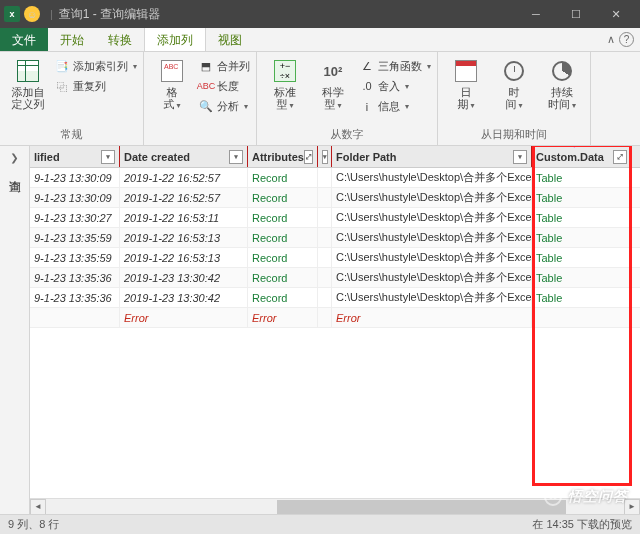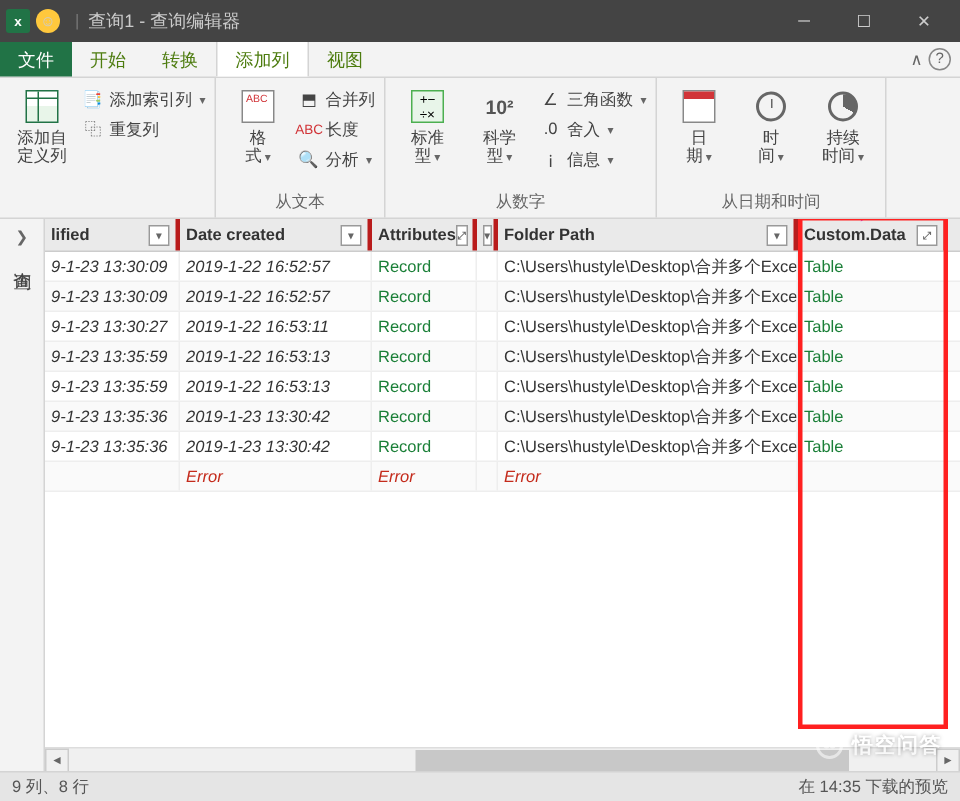--- a/index.html
+++ b/index.html
@@ -53,21 +53,21 @@
 
 .content { display: flex; height: 368px; }
 .sidebar { width: 30px; background: #f3f3f3; border-right: 1px solid #d4d4d4; padding-top: 6px; display: flex; flex-direction: column; align-items: center; gap: 8px; }
 .sidebar .side-chev { font-size: 10px; color: #666; }
 .sidebar .vtext { writing-mode: vertical-rl; font-size: 12px; color: #444; }
 
 
 .tablewrap { flex: 1; position: relative; overflow: hidden; }
 .grid { width: 100%; }
 .ghead { display: flex; background: #eaeaea; border-bottom: 1px solid #ccc; height: 22px; }
-.gh { border-right: 3px solid #b91c1c; display: flex; align-items: center; padding: 0 4px; font-size: 11px; color: #333; font-weight: bold; position: relative; }
+.gh { border-right: 1px solid #b91c1c; display: flex; align-items: center; padding: 0 4px; font-size: 11px; color: #333; font-weight: bold; position: relative; }
 .gh .filt { margin-left: auto; width: 14px; height: 14px; border: 1px solid #999; background: #fff; display: flex; align-items: center; justify-content: center; font-size: 7px; color: #666; }
 
 .col-lified { width: 90px; }
 .col-datecreated { width: 128px; }
 .col-attr { width: 70px; }
 .col-sp { width: 14px; }
 .col-folder { width: 200px; }
 .col-custom { width: 100px; }
 .grow { display: flex; height: 20px; border-bottom: 1px solid #eee; }
 .grow:nth-child(even) { background: #fafafa; }
@@ -85,21 +85,21 @@
 .hscroll { height: 16px; background: #f0f0f0; border-top: 1px solid #ddd; display: flex; align-items: center; }
 .hscroll .arrowb { width: 16px; height: 16px; display: flex; align-items: center; justify-content: center; font-size: 8px; color: #666; border: 1px solid #ccc; }
 .hscroll .track { flex: 1; height: 16px; position: relative; }
 .hscroll .thumb { position: absolute; left: 40%; width: 50%; height: 14px; top: 1px; background: #c8c8c8; }
 
 
 .statusbar { height: 20px; background: #e5e5e5; border-top: 1px solid #d4d4d4; display: flex; align-items: center; padding: 0 8px; font-size: 11px; color: #555; }
 .statusbar .right { margin-left: auto; }
 
 
-.watermark { position: absolute; right: 12px; bottom: 28px; opacity: 0.55; display: flex; align-items: center; gap: 6px; color: #fff; text-shadow: 0 0 3px rgba(0,0,0,0.6); }
+.watermark { position: absolute; right: 12px; bottom: 28px; opacity: 0.55; display: flex; align-items: center; gap: 6px; color: #fff; text-shadow: 0 0 3px rgba(0,0,0,0.6); font-style: italic; }
 .watermark .wcirc { width: 18px; height: 18px; border: 2px solid #fff; border-radius: 50%; position: relative; }
 .watermark .wcirc::before, .watermark .wcirc::after { content: ""; position: absolute; width: 4px; height: 4px; background: #fff; border-radius: 50%; top: 5px; }
 .watermark .wcirc::before { left: 3px; } .watermark .wcirc::after { right: 3px; }
 .watermark span { font-size: 14px; font-weight: bold; letter-spacing: 1px; }
 </style>
 </head>
 <body>
 
 <div class="titlebar">
   <div class="excel-icon">x</div>
@@ -141,20 +141,21 @@
           <span class="sico">📑</span>
           <span>添加索引列</span>
             <span class="darrow">▾</span>
         </div>
         <div class="smallbtn">
           <span class="sico">⿻</span>
           <span>重复列</span>
         </div>
       </div>
     </div>
+    <div class="rgroup-label">常规</div>
   </div>
 
   <div class="rgroup">
     <div class="rgroup-body">
       <div class="bigbtn">
         <div class="ico">
             <div class="i-format"></div>
           </div>
         <div class="lbl"><span style="white-space:pre-line">格
 式</span><span class="darrow">▾</span></div>
@@ -168,21 +169,20 @@
           <span class="sico" style="font-size:9px;color:#d13438">ABC</span>
           <span>长度</span>
         </div>
         <div class="smallbtn">
           <span class="sico">🔍</span>
           <span>分析</span>
             <span class="darrow">▾</span>
         </div>
       </div>
     </div>
-    <div class="rgroup-label">从文本</div>
   </div>
 
   <div class="rgroup">
     <div class="rgroup-body">
       <div class="bigbtn">
         <div class="ico">
             <div class="i-standard" style="font-size:9px">+−<br>÷×</div>
           </div>
         <div class="lbl"><span style="white-space:pre-line">标准
 型</span><span class="darrow">▾</span></div>

